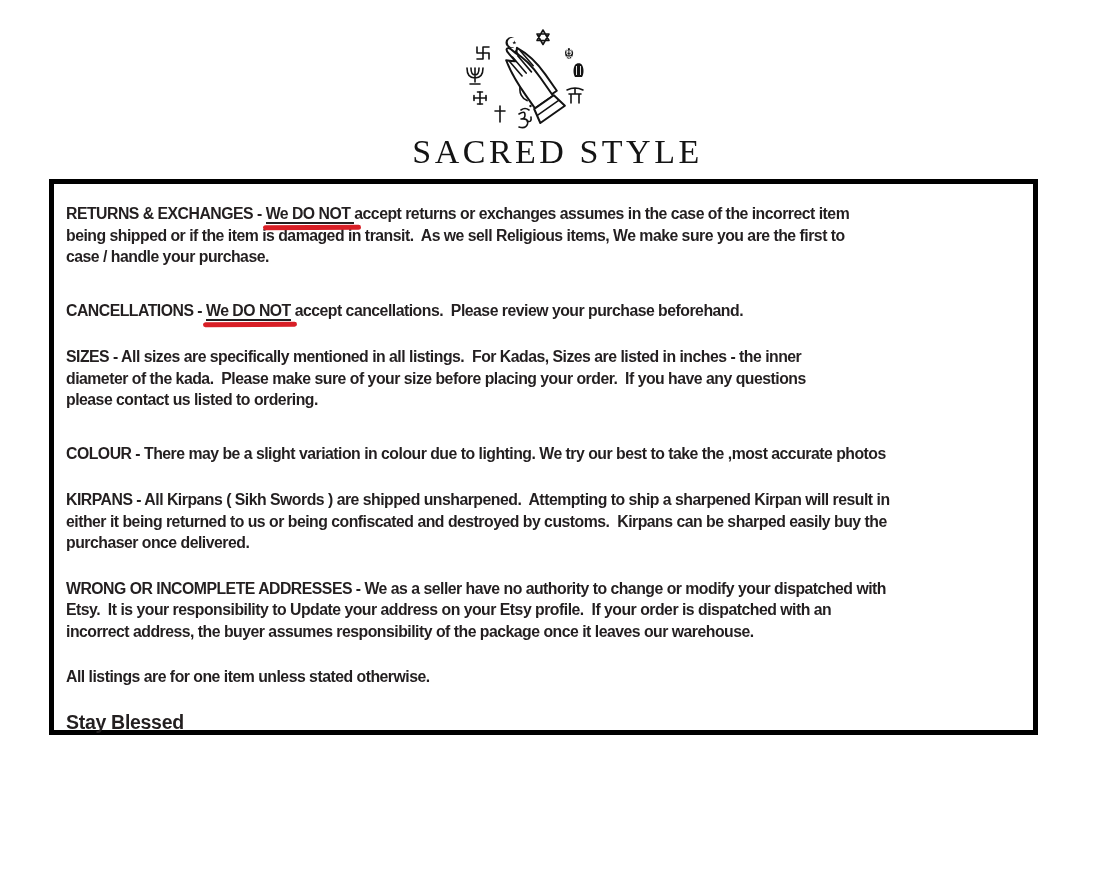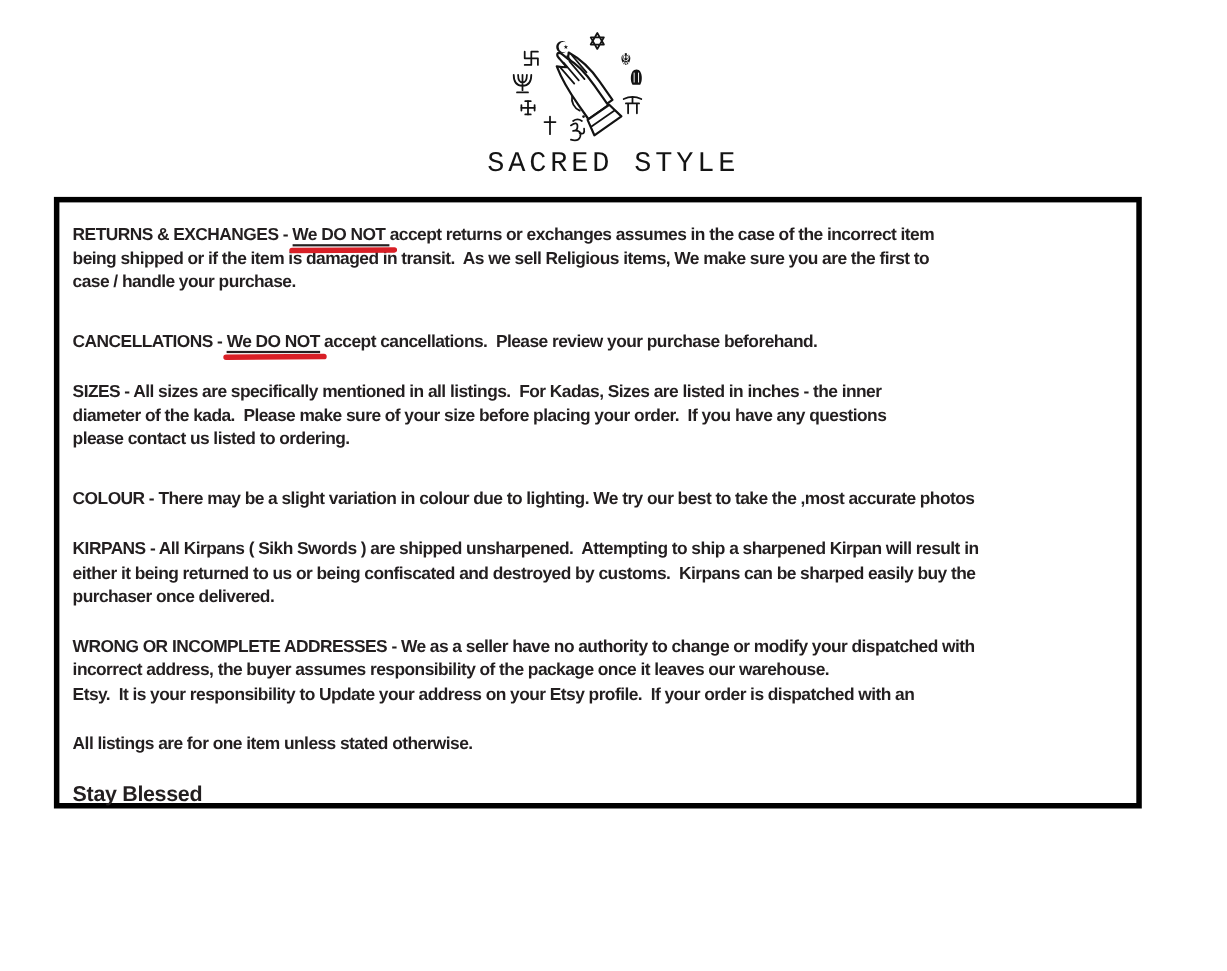--- a/index.html
+++ b/index.html
@@ -2,22 +2,22 @@
 <html><head>
 <meta charset="utf-8">
 <style>
   html,body{margin:0;padding:0;background:#fff;}
   #page{position:relative;width:1115px;height:883px;background:#fff;overflow:hidden;
         font-family:"Liberation Sans",sans-serif;color:#231f20;}
 
   
   #logo{position:absolute;left:455px;top:22px;width:160px;height:114px;}
   #brand-title{position:absolute;left:0;right:0;top:133px;text-align:center;
-        font-family:Liberation Mono, monospace;
-        font-size:26px;letter-spacing:3.5px;color:#141414;font-weight:500;}
+        font-family:Liberation Serif, serif;
+        font-size:34px;letter-spacing:3.5px;color:#141414;font-weight:500;}
 
   
   #policy-box{position:absolute;left:49px;top:179px;width:989px;height:556px;
         border:5px solid #000;box-sizing:border-box;padding:19px 0 0 12px;}
   .para{margin:0 0 24px 0;font-weight:bold;font-size:15.8px;line-height:21.5px;
         letter-spacing:-0.5px;color:#231f20;}
   .para.gap-lg{margin-bottom:28px;}
   .para.gap-md{margin-bottom:25px;margin-top:32px;}
   .ln{display:block;white-space:pre;}
   .emph{position:relative;border-bottom:2.5px solid #231f20;}
@@ -113,22 +113,22 @@
     </p>
 
     <p class="para">
       <span class="ln">KIRPANS - All Kirpans ( Sikh Swords ) are shipped unsharpened.  Attempting to ship a sharpened Kirpan will result in</span>
       <span class="ln">either it being returned to us or being confiscated and destroyed by customs.  Kirpans can be sharped easily buy the</span>
       <span class="ln">purchaser once delivered.</span>
     </p>
 
     <p class="para">
       <span class="ln">WRONG OR INCOMPLETE ADDRESSES - We as a seller have no authority to change or modify your dispatched with</span>
+      <span class="ln">Etsy.  It is your responsibility to Update your address on your Etsy profile.  If your order is dispatched with an</span>
       <span class="ln">incorrect address, the buyer assumes responsibility of the package once it leaves our warehouse.</span>
-      <span class="ln">Etsy.  It is your responsibility to Update your address on your Etsy profile.  If your order is dispatched with an</span>
     </p>
 
     <p class="para">
       <span class="ln">All listings are for one item unless stated otherwise.</span>
     </p>
 
     <p class="para" id="signoff">
       <span class="ln">Stay Blessed</span>
     </p>
 

